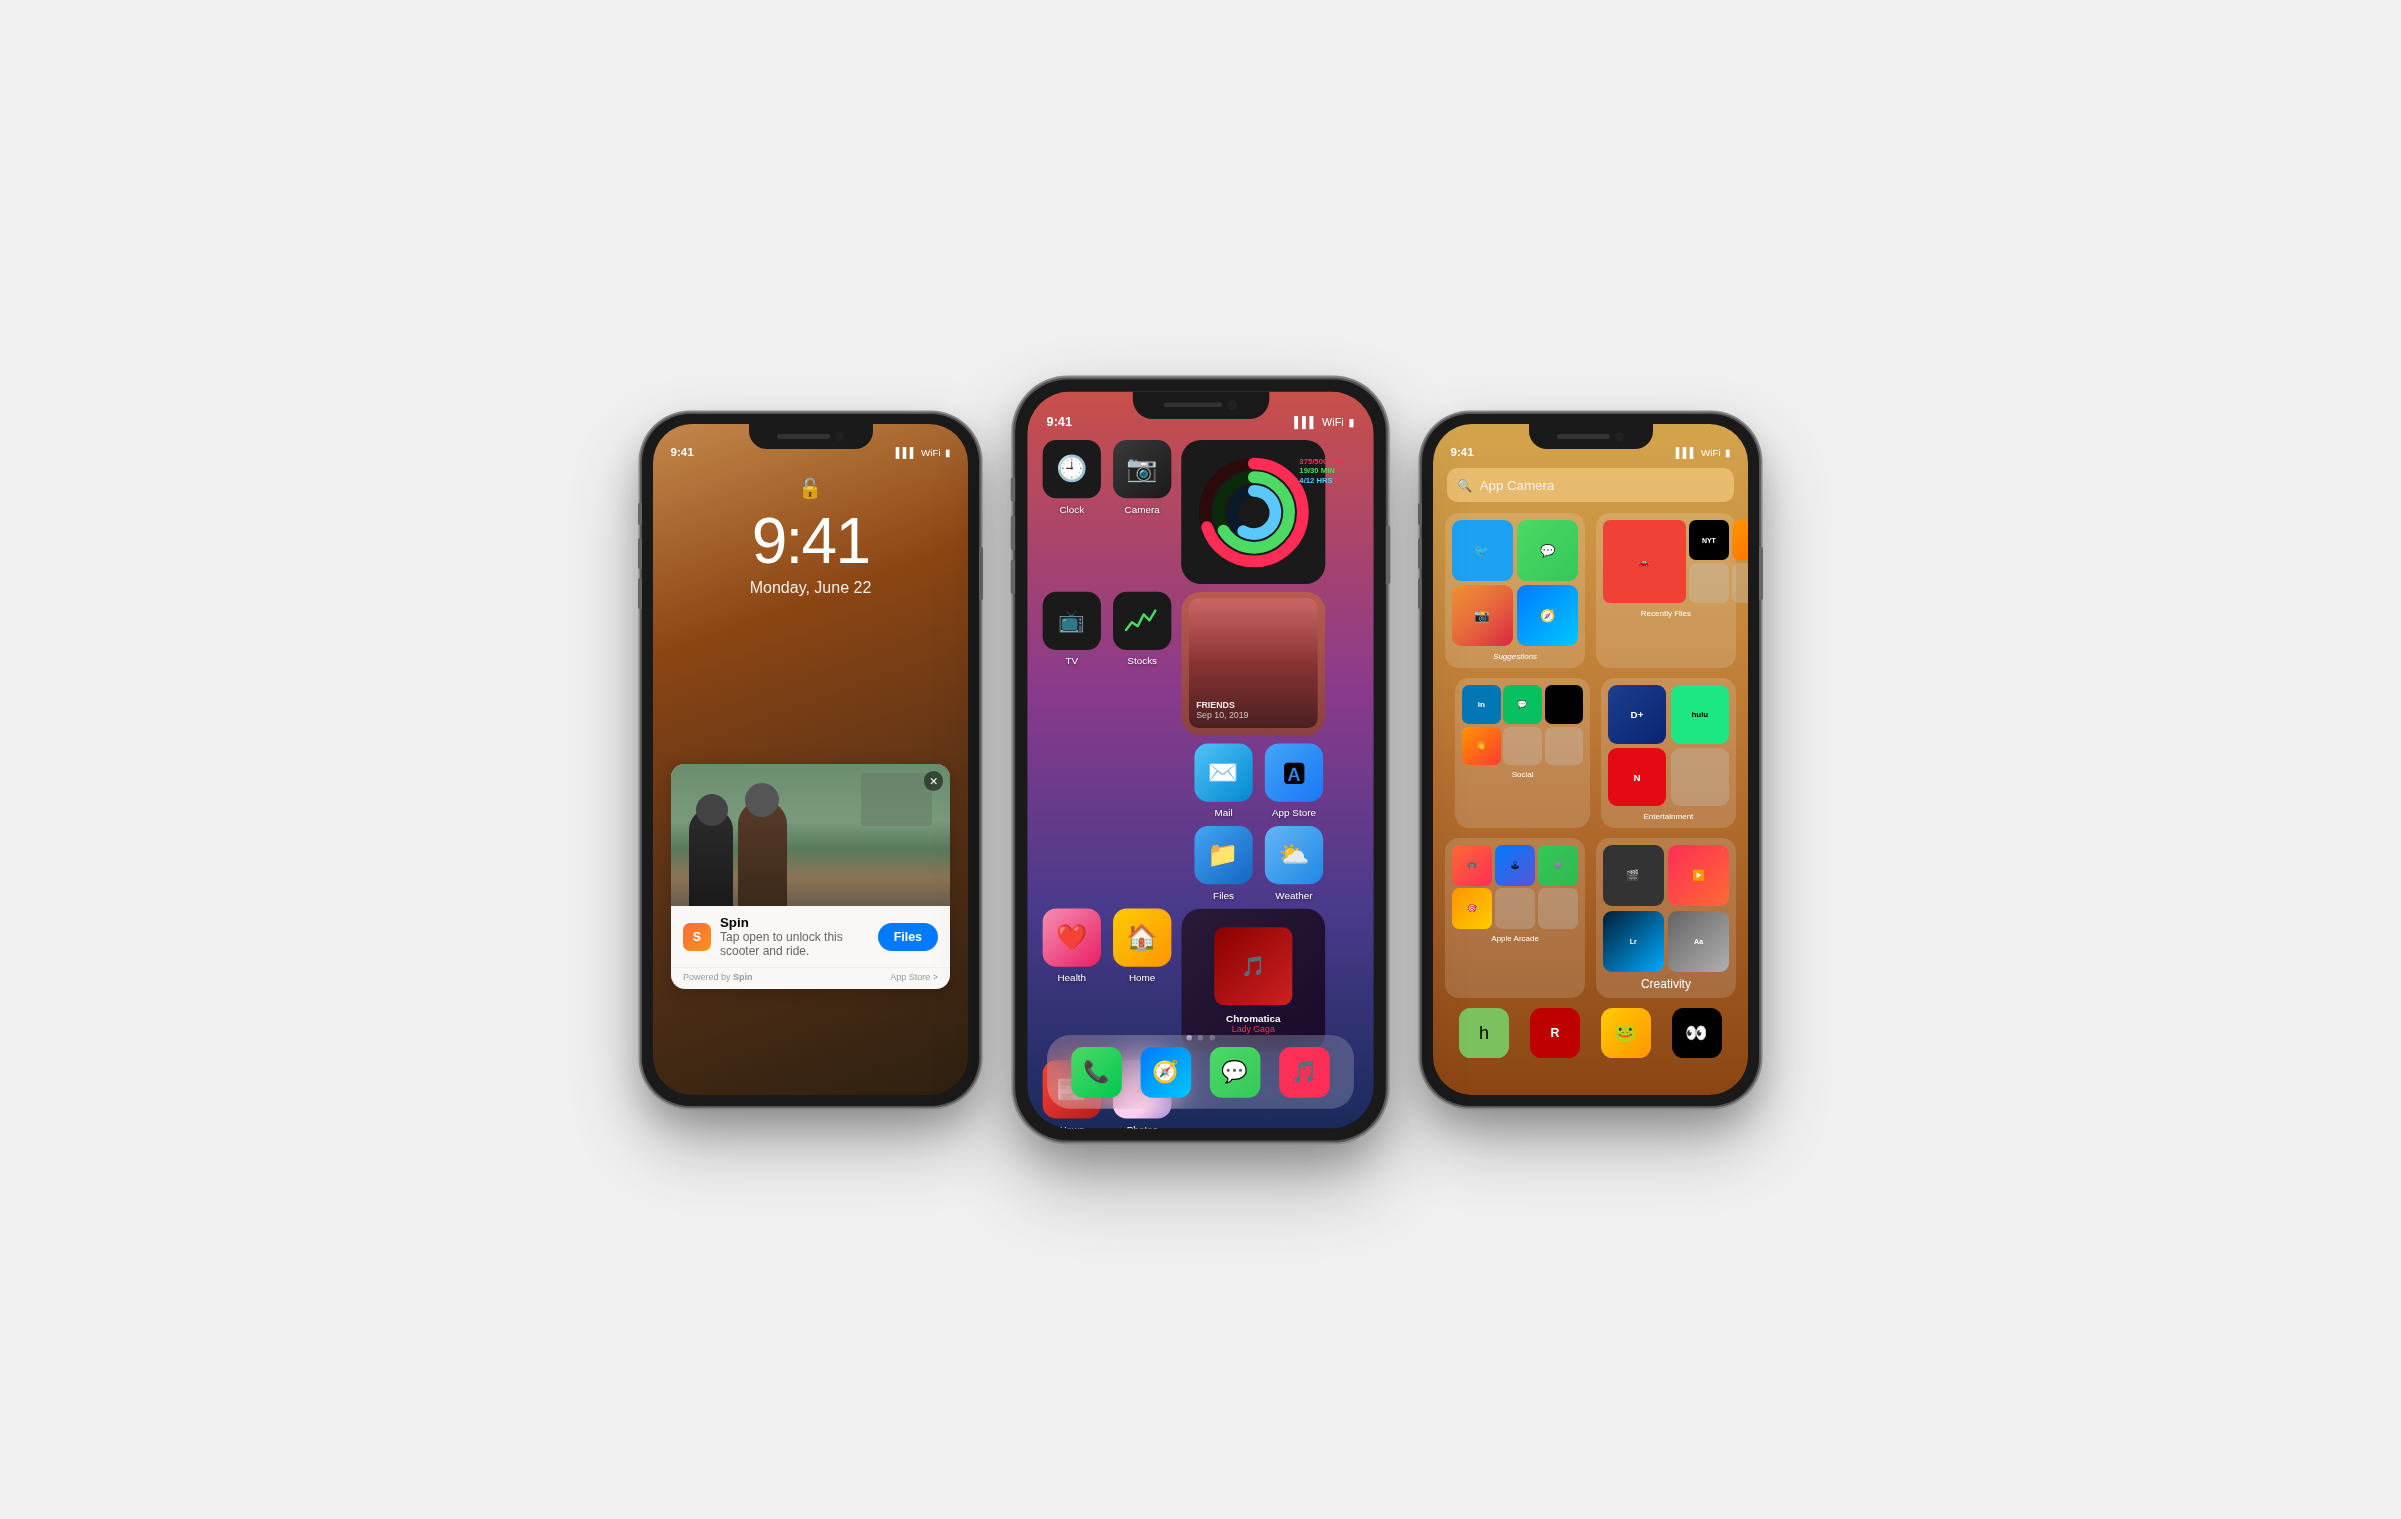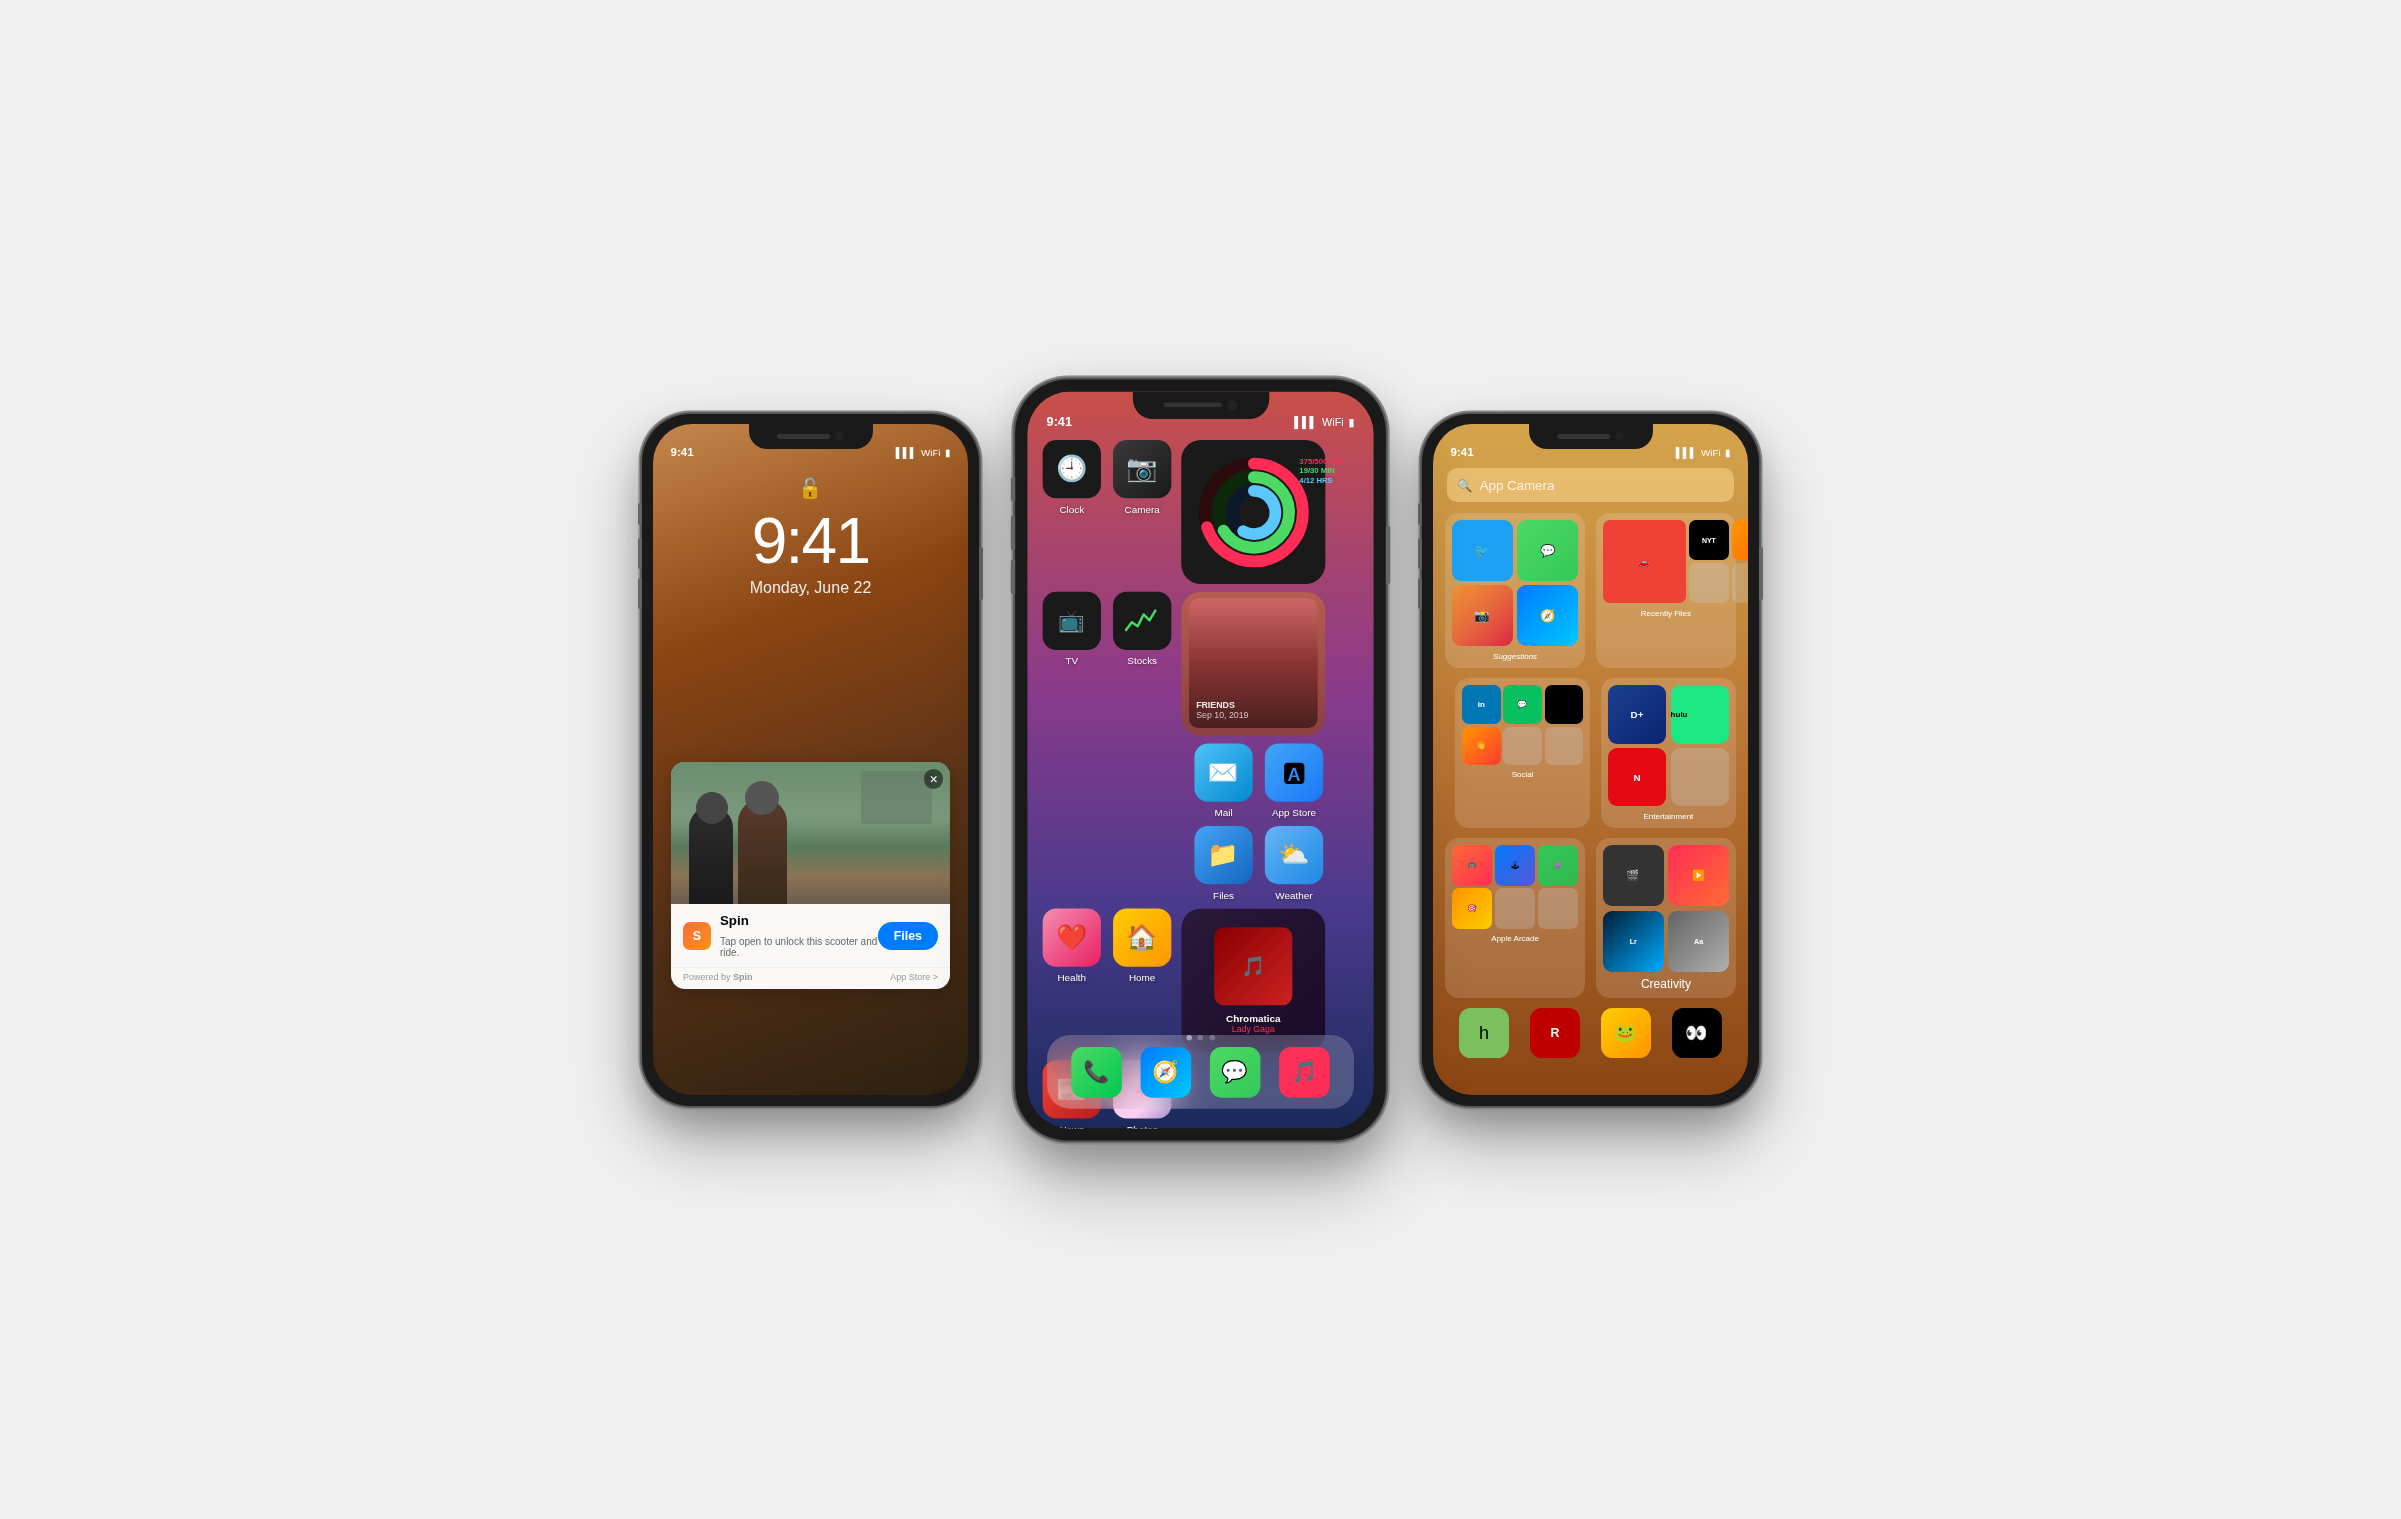--- a/index.html
+++ b/index.html
@@ -244,23 +244,23 @@
       flex: 1;
     }
 
     .notif-title {
       font-size: 13.3px;
       font-weight: 600;
       color: #000;
     }
 
     .notif-body {
-      font-size: 10px;
+      font-size: 12px;
       color: #666;
-      margin-top: 8px;
+      margin-top: 0;
     }
 
     .notif-open-btn {
       background: #007AFF;
       color: white;
       border: none;
       border-radius: 18px;
       padding: 7px 16px;
       font-size: 12.4px;
       font-weight: 600;
@@ -782,21 +782,21 @@
                 <div style="aspect-ratio:1;border-radius:7px;background:rgba(200,200,200,0.3);"></div>
               </div>
               <div style="font-size:8px;color:white;text-align:center;font-weight:500;">Social</div>
             </div>
 
             <div style="flex:1;background:rgba(255,255,255,0.15);border-radius:14px;padding:7px;">
               <div style="display:grid;grid-template-columns:1fr 1fr;gap:4.4px;margin-bottom:5.3px;">
                 <div style="aspect-ratio:1;border-radius:9px;background:linear-gradient(135deg,#1b3f8f,#0a2472);display:flex;align-items:center;justify-content:center;">
                   <span style="color:white;font-size:9.8px;font-weight:700;">D+</span>
                 </div>
-                <div style="aspect-ratio:1;border-radius:9px;background:#1ce783;display:flex;align-items:center;">
+                <div style="aspect-ratio:1;border-radius:9px;background:#1ce783;display:flex;align-items:center;justify-content:center;">
                   <span style="color:#000;font-size:8px;font-weight:700;">hulu</span>
                 </div>
                 <div style="aspect-ratio:1;border-radius:9px;background:#e50914;display:flex;align-items:center;justify-content:center;">
                   <span style="color:white;font-size:9.8px;font-weight:700;">N</span>
                 </div>
                 <div style="aspect-ratio:1;border-radius:9px;background:rgba(200,200,200,0.3);"></div>
               </div>
               <div style="font-size:8px;color:white;text-align:center;font-weight:500;">Entertainment</div>
             </div>
           </div>

